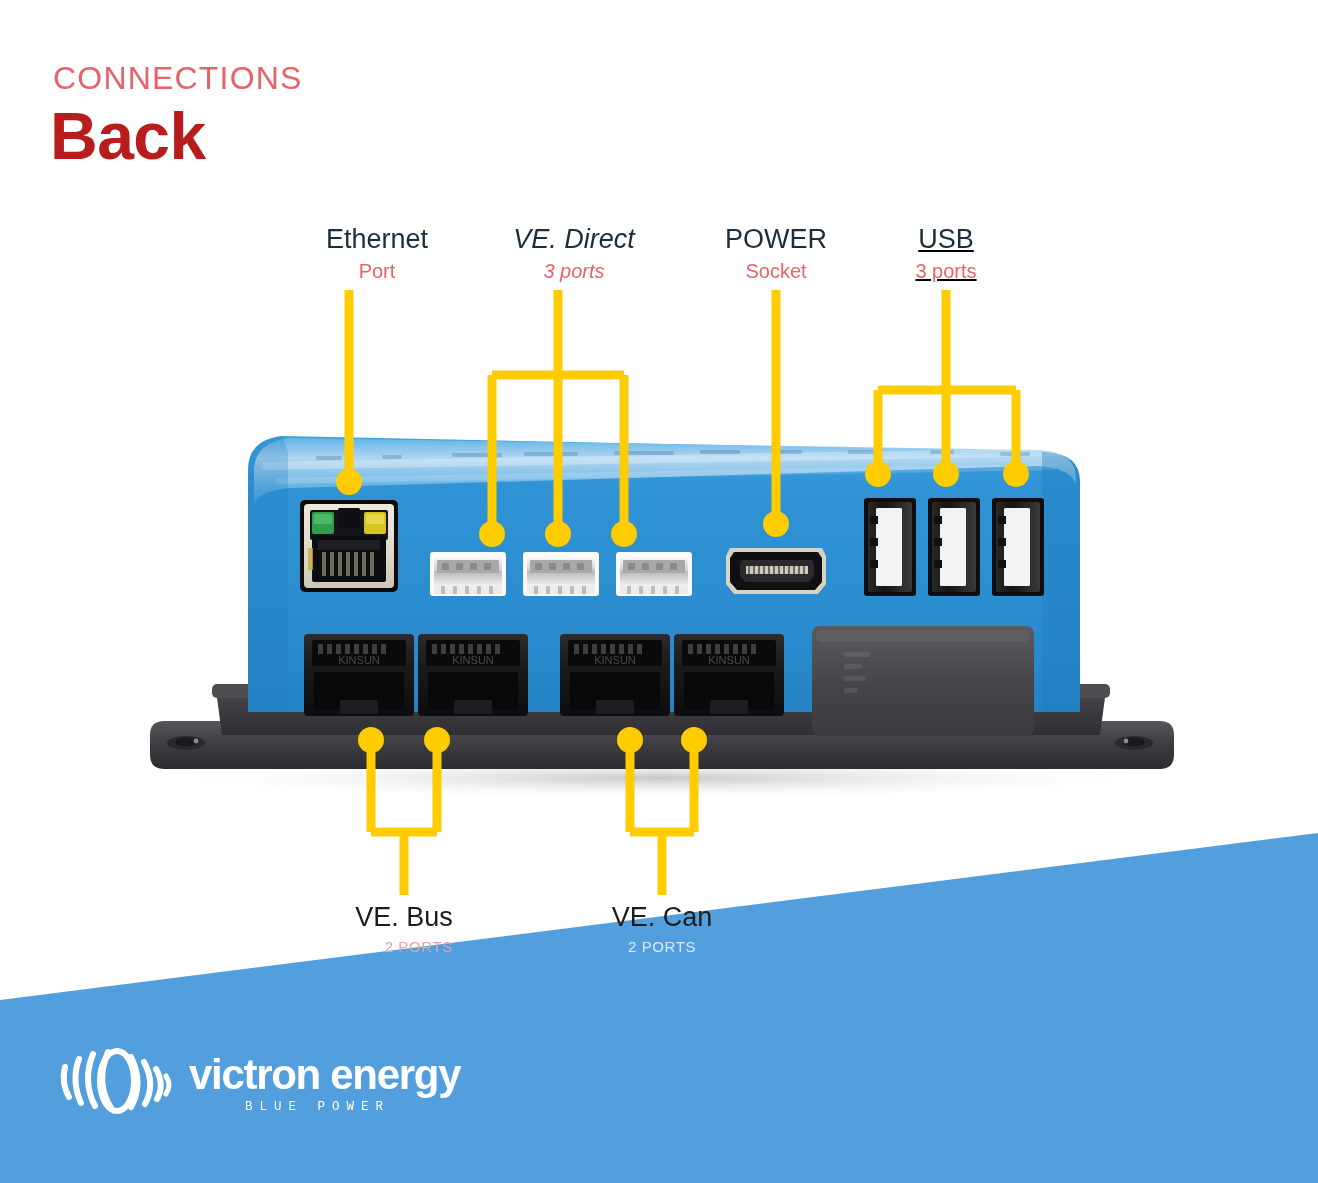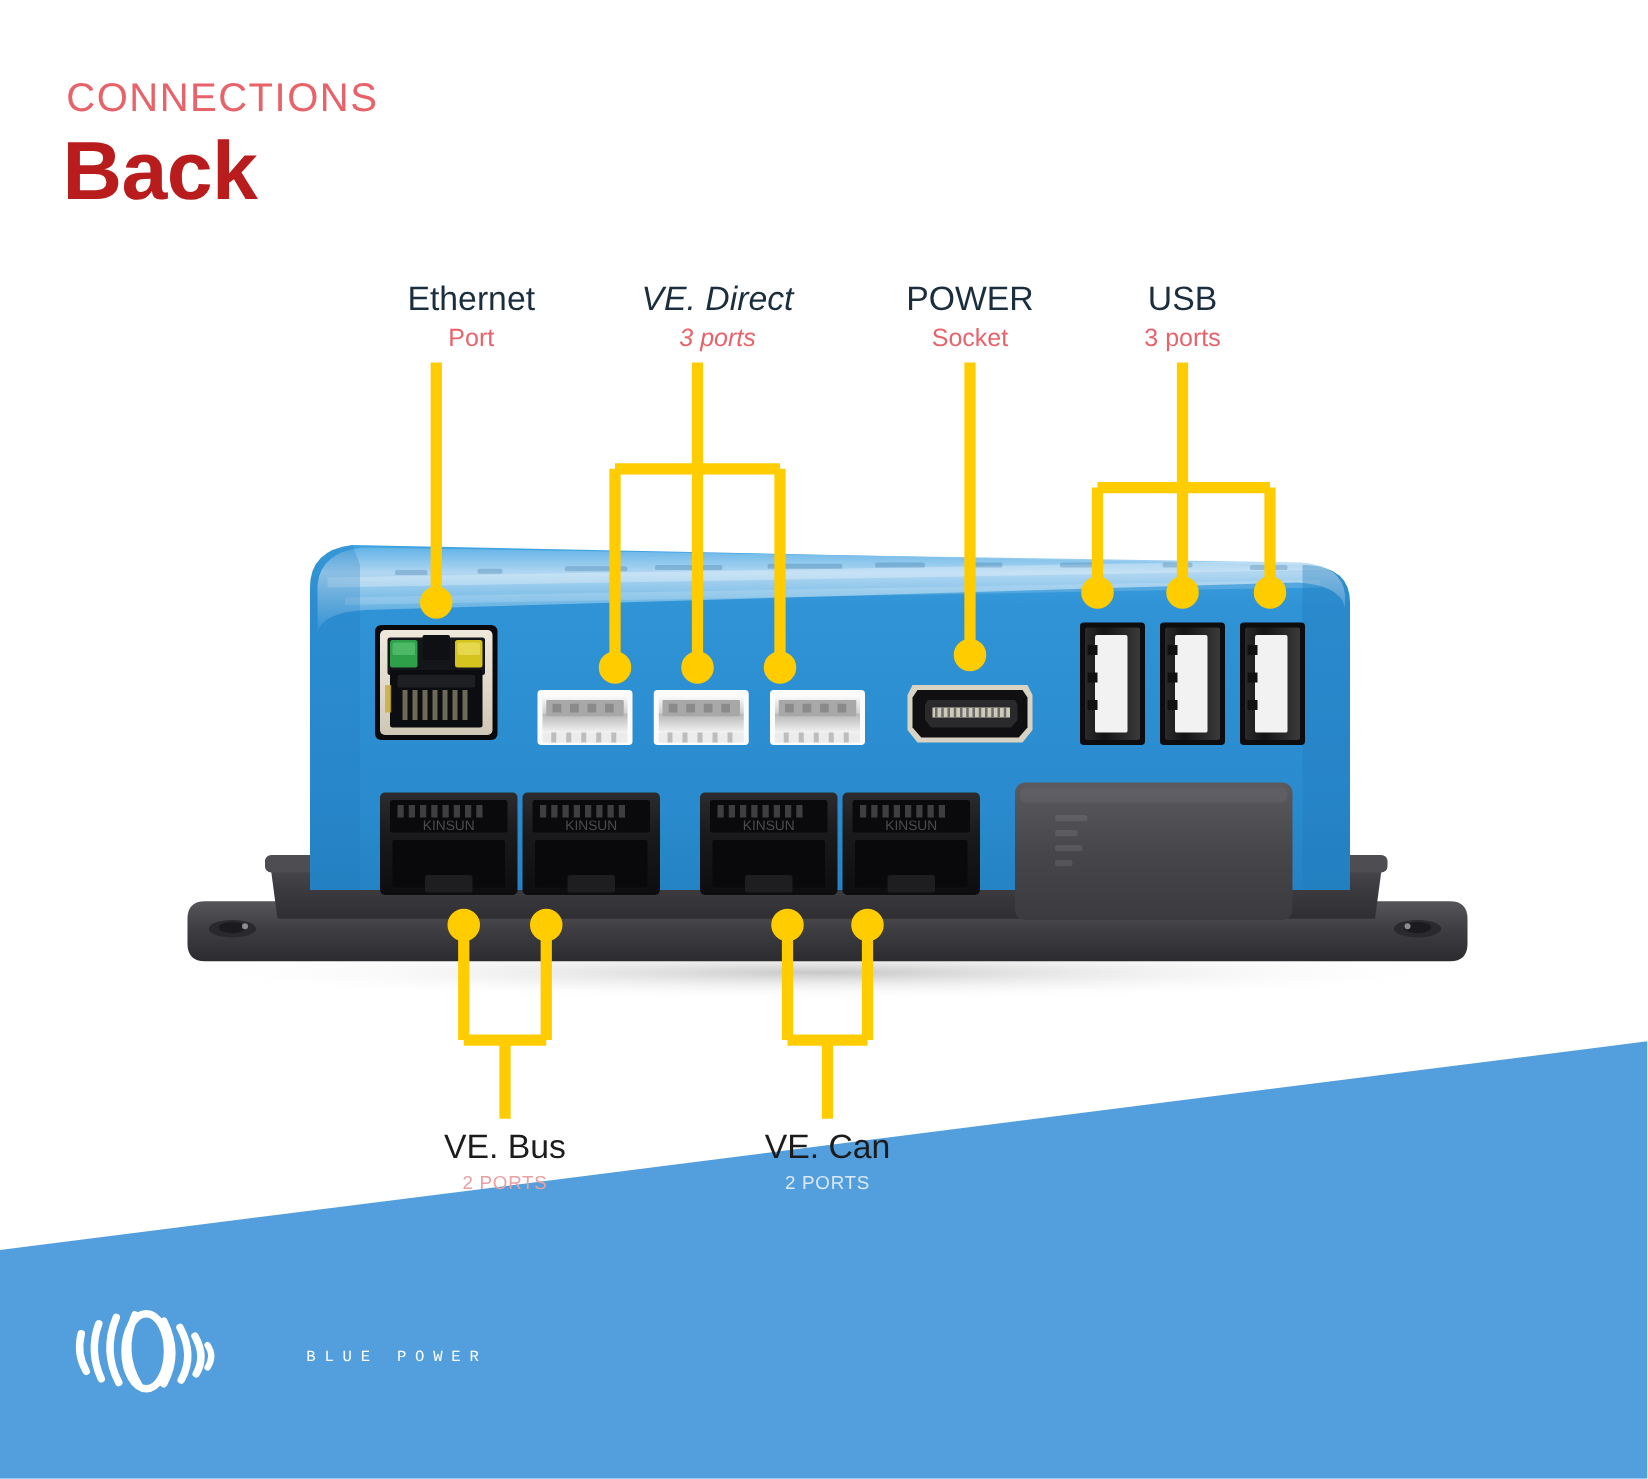--- a/index.html
+++ b/index.html
@@ -443,26 +443,26 @@
 <div class="callout-label" style="left:574px; top:224px;font-style:italic;">
   <span class="ttl">VE. Direct</span>
   <span class="sub">3 ports</span>
 </div>
 
 <div class="callout-label" style="left:776px; top:224px;">
   <span class="ttl">POWER</span>
   <span class="sub">Socket</span>
 </div>
 
-<div class="callout-label" style="left:946px; top:224px;">
+<div class="callout-label" style="left:946px; top:224px;text-decoration:underline;">
   <span class="ttl">USB</span>
   <span class="sub">3 ports</span>
 </div>
 
-<div class="callout-label bottom red" style="left:404px; top:902px;">
+<div class="callout-label bottom red" style="left:404px; top:902px;text-align:right;">
   <span class="ttl">VE. Bus</span>
   <span class="sub">2 PORTS</span>
 </div>
 
 <div class="callout-label bottom white" style="left:662px; top:902px;">
   <span class="ttl">VE. Can</span>
   <span class="sub">2 PORTS</span>
 </div>
 
 <div id="logo-wrap">
@@ -473,15 +473,16 @@
       <path d="M38 9 q-11 27 2 52" stroke-width="6"></path>
       <path d="M53 7 q-13 30 3 56" stroke-width="6"></path>
       <ellipse cx="62" cy="36" rx="17" ry="30" stroke-width="6"></ellipse>
       <path d="M76 12 q13 26 0 50" stroke-width="6"></path>
       <path d="M89 17 q12 22 1 42" stroke-width="6"></path>
       <path d="M101 24 q9 16 1 30" stroke-width="6"></path>
       <path d="M111 31 q6 9 0 18" stroke-width="5"></path>
     </g>
   </svg>
   <div id="logo-text">
+    <div id="logo-name">victron energy</div>
     <div id="logo-tag">BLUE POWER</div>
   </div>
 </div>
 
 </body></html>

